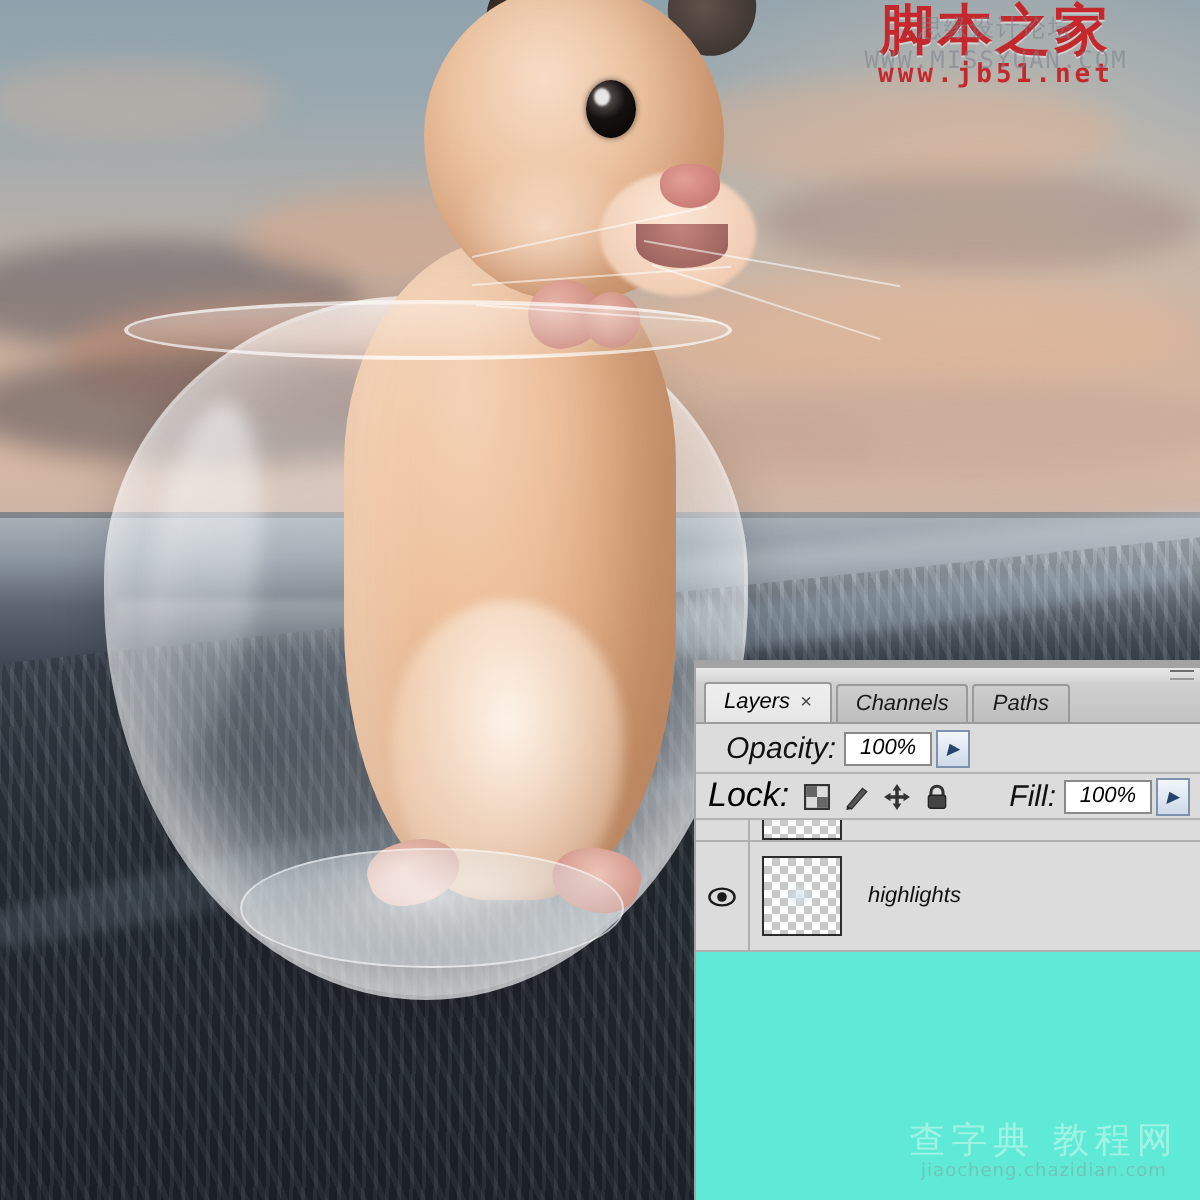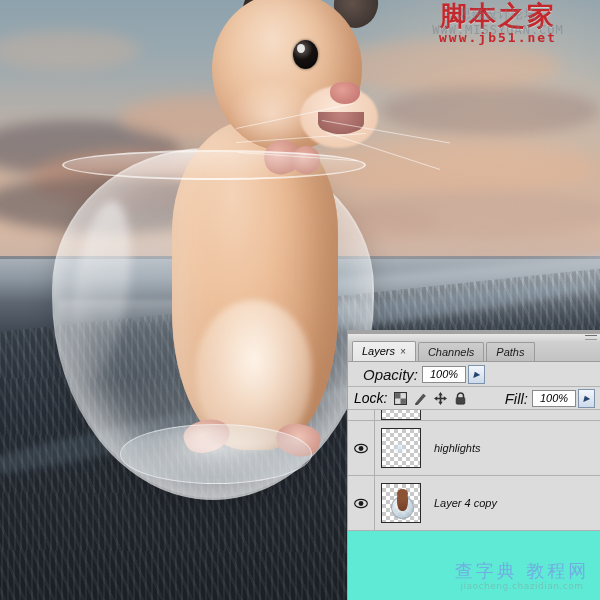--- a/index.html
+++ b/index.html
@@ -158,21 +158,21 @@
   .wm-top .url{
     font-family:"DejaVu Sans Mono",monospace;font-size:13px;font-weight:bold;color:#c4282c;
     letter-spacing:2px;line-height:15px;
   }
   .wm-top .ghost{
     position:absolute;left:0;top:4px;width:200px;text-align:center;
     font-family:"DejaVu Sans Mono",monospace;font-size:12px;color:rgba(120,130,140,.55);letter-spacing:1px;
   }
   .wm-bottom{position:absolute;left:452px;top:560px;width:140px;height:36px;text-align:center;opacity:.42;}
   .wm-bottom .cn{
-    font-family:"DejaVu Sans",sans-serif;font-size:18px;color:#8b5cf6;letter-spacing:3px;line-height:21px;
+    font-family:"DejaVu Sans",sans-serif;font-size:18px;color:#ffffff;letter-spacing:3px;line-height:21px;
   }
   .wm-bottom .url{font-family:"DejaVu Sans",sans-serif;font-size:9px;color:#8b9197;letter-spacing:.5px;}
 
   
   .panel{
     position:absolute;left:347px;top:330px;width:253px;height:270px;
     background:#5eead4;border-left:1px solid #a5a5a5;border-top:4px solid #a3a3a3;
     font-size:11px;color:#000;overflow:hidden;font-style:italic;
   }
   .panel-topbar{height:7px;background:linear-gradient(180deg,#e8e8e8,#d4d4d4);position:relative;}
@@ -340,21 +340,21 @@
 
     <div class="row">
       <span class="lab">Opacity:</span>
       <div class="numbox">100%</div>
       <div class="stepper">▶</div>
     </div>
 
     <div class="panel-sep"></div>
 
     <div class="row lockrow">
-      <span style="font-size:14px;">Lock:</span>
+      <span style="font-size:17px;">Lock:</span>
       <div class="lockicons">
         <svg class="li" viewBox="0 0 12 12">
           <rect x="0.5" y="0.5" width="11" height="11" fill="none" stroke="#333"></rect>
           <rect x="1" y="1" width="5" height="5" fill="#666"></rect>
             <rect x="6" y="6" width="5" height="5" fill="#666"></rect>
         </svg>
         <svg class="li" viewBox="0 0 12 12">
           <path d="M1.5 10.5 L8.5 2 L10.5 3.5 L3.5 11.5 Z" fill="#555" stroke="#333" stroke-width=".6"></path>
           <path d="M1.5 10.5 L3.5 11.5 L1 12 Z" fill="#222"></path>
         </svg>
@@ -388,34 +388,20 @@
             <ellipse cx="7" cy="5.5" rx="6.3" ry="4.2" fill="none" stroke="#1a1a1a" stroke-width="1.2"></ellipse>
             <circle cx="7" cy="5.5" r="2.4" fill="#1a1a1a"></circle>
           </svg>
         </div>
         <div class="thumb">
           <div class="mini-hl"></div>
         </div>
         <div class="lname">highlights</div>
       </div>
 
-      <div class="layer">
-        <div class="eyecell">
-          <svg width="14" height="11" viewBox="0 0 14 11">
-            <ellipse cx="7" cy="5.5" rx="6.3" ry="4.2" fill="none" stroke="#1a1a1a" stroke-width="1.2"></ellipse>
-            <circle cx="7" cy="5.5" r="2.4" fill="#1a1a1a"></circle>
-          </svg>
-        </div>
-        <div class="thumb">
-          <div class="mini-bowl"></div>
-            <div class="mini-ham"></div>
-            <div class="mini-ham-head"></div>
-        </div>
-        <div class="lname">Layer 4 copy</div>
-      </div>
 
     </div>
   </div>
 
   <div class="wm-bottom">
     <div class="cn">查字典 教程网</div>
     <div class="url">jiaocheng.chazidian.com</div>
   </div>
 
 </div>

